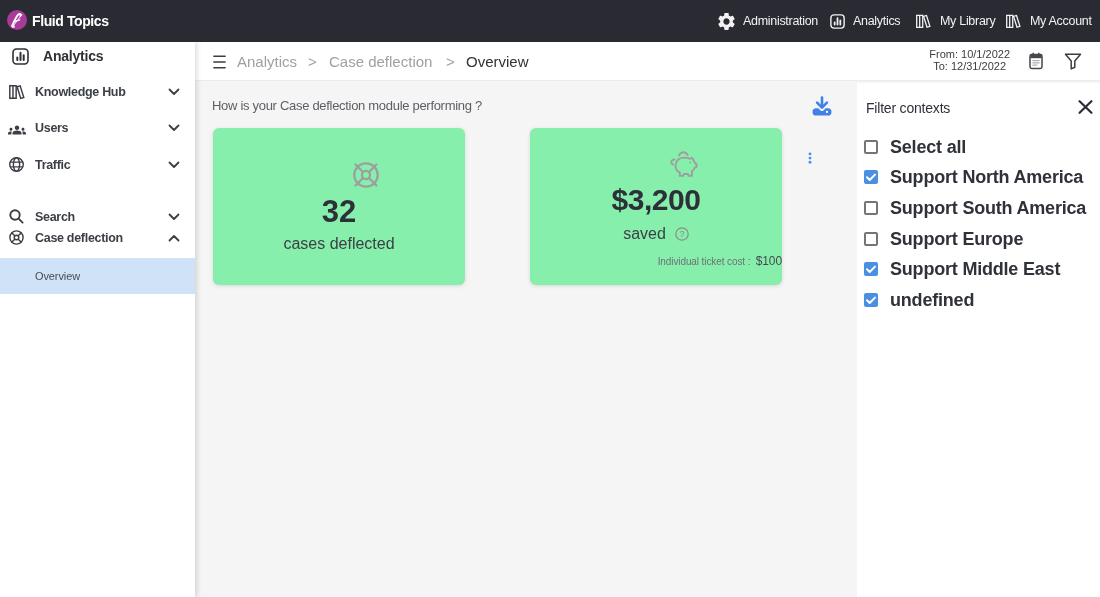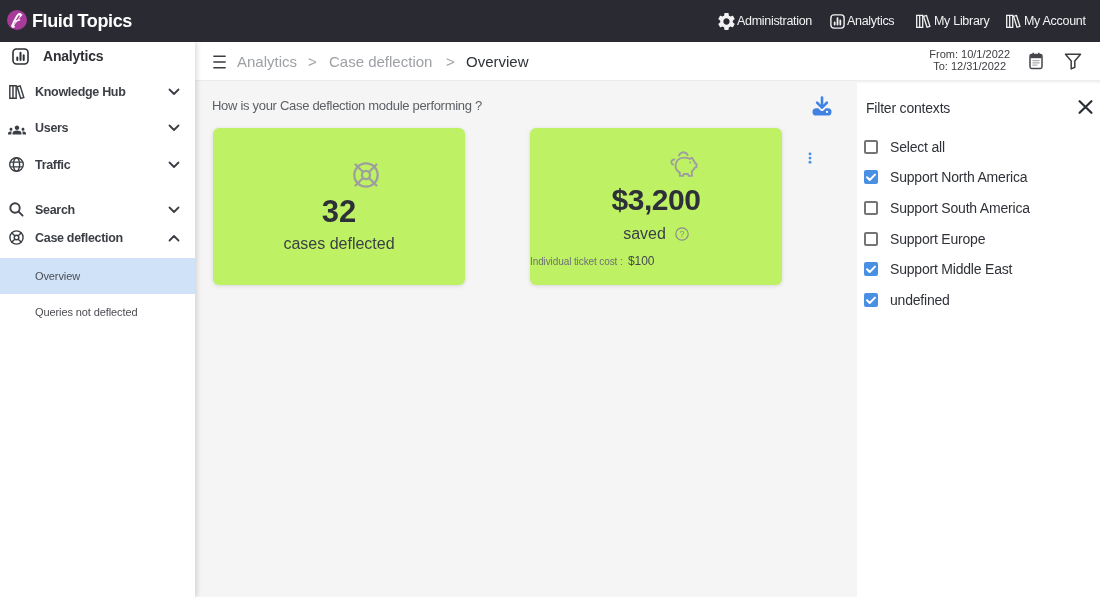--- a/index.html
+++ b/index.html
@@ -1,51 +1,51 @@
 <!DOCTYPE html>
 <html><head>
 <meta charset="utf-8">
 <style>
 *{margin:0;padding:0;box-sizing:border-box}
 html,body{width:1100px;height:597px;overflow:hidden;background:#f5f5f6;font-family:"Liberation Sans",sans-serif}
 
 #topbar{position:absolute;left:0;top:0;width:1100px;height:42px;background:#2a2a33;z-index:30}
 #logo{position:absolute;left:7px;top:10px;width:20px;height:20px}
-#brand{position:absolute;left:32px;top:0;height:42px;display:flex;align-items:center;color:#fff;font-size:18px;font-weight:bold;letter-spacing:-.4px}
-.tnav{position:absolute;top:0;height:42px;display:flex;align-items:center;gap:2px;color:#f2f2f2;font-size:12.5px;white-space:nowrap;letter-spacing:-.3px}
+#brand{position:absolute;left:32px;top:0;height:42px;display:flex;align-items:center;color:#fff;font-size:14px;font-weight:bold;letter-spacing:-.4px}
+.tnav{position:absolute;top:0;height:42px;display:flex;align-items:center;gap:8px;color:#f2f2f2;font-size:12.5px;white-space:nowrap;letter-spacing:-.3px}
 
 #sidebar{position:absolute;left:0;top:42px;width:195px;height:555px;background:#fff;z-index:20;box-shadow:2px 0 5px rgba(0,0,0,.14)}
 #sbhead{position:absolute;left:0;top:4px;width:195px;height:36px}
 #sbhead svg{position:absolute;left:12px;top:2px}
 #sbhead .t{position:absolute;left:43px;top:3px;font-size:14px;font-weight:bold;color:#2e3035;line-height:15px;letter-spacing:-.2px}
 .srow{position:absolute;left:0;width:171px;height:36px}
 .srow .ic{position:absolute;left:8px;top:50%;margin-top:-9px}
 .srow .t{position:absolute;left:35px;top:50%;margin-top:-8px;font-size:12.5px;font-weight:bold;color:#3b3f45;line-height:16px;letter-spacing:-.3px}
 .srow .ch{position:absolute;left:168px;top:50%;margin-top:-4px}
 .ssub{position:absolute;left:0;width:195px;height:36px}
 .ssub .t{position:absolute;left:35px;top:50%;margin-top:-6px;font-size:11px;color:#4a4d52;line-height:13px;letter-spacing:-.1px}
 
 #crumbbar{position:absolute;left:195px;top:42px;width:905px;height:39px;background:#fff;border-bottom:1px solid #ececee;z-index:10}
 #crumbbar .bc{position:absolute;top:0;height:39px;display:flex;align-items:center;font-size:15px}
 #dates{position:absolute;right:90px;top:7px;text-align:center;font-size:11px;line-height:11.5px;color:#3d3d42}
 
 #content{position:absolute;left:195px;top:81px;width:905px;height:516px;background:#f5f5f6}
 #qtitle{position:absolute;left:212px;top:99px;font-size:13px;line-height:13px;color:#5c6065;letter-spacing:-.3px}
-.card{position:absolute;top:128px;width:252px;height:157px;background:#bef264;border-radius:6px;box-shadow:0 1px 4px rgba(0,0,0,.12)}
+.card{position:absolute;top:128px;width:252px;height:157px;background:#86efac;border-radius:6px;box-shadow:0 1px 4px rgba(0,0,0,.12)}
 .bignum{position:absolute;width:100%;text-align:center;font-weight:bold;color:#2d3038}
 .sub1{position:absolute;width:100%;text-align:center;font-size:16px;color:#3c4045}
 
 #panel{position:absolute;left:857px;top:83px;width:243px;height:514px;background:#fff;z-index:5}
 #ptitle{position:absolute;left:9px;top:17px;font-size:14px;font-weight:normal;color:#2e3138;line-height:16px;letter-spacing:-.2px}
 #pclose{position:absolute;left:221px;top:17px}
 .crow{position:absolute;left:0;width:243px;height:28px}
 .cbox{position:absolute;left:7px;top:50%;margin-top:-7px;width:14px;height:14px;border-radius:2px}
 .cbox.off{border:2px solid #757575;background:#fff}
 .cbox.on{background:#4a90e2}
-.clabel{position:absolute;left:33px;top:50%;margin-top:-8px;font-size:14px;font-weight:normal;color:#2f3238;line-height:16px;letter-spacing:-.2px}
+.clabel{position:absolute;left:33px;top:50%;margin-top:-8px;font-size:18px;font-weight:bold;color:#2f3238;line-height:16px;letter-spacing:-.2px}
 </style>
 </head>
 <body>
 
 <div id="topbar">
   <svg id="logo" width="20" height="20" viewBox="0 0 20 20">
     <circle cx="10" cy="10" r="10" fill="#a83a99"></circle>
     <g stroke="#fff" fill="none" stroke-linecap="round">
       <path stroke-width="1.9" d="M7 16.6c-.9.6-1.8.2-1.9-.6 2-4.6 4-9.2 6.1-11.3.8-.8 2-.9 2.5-.2.4.5.2 1.2-.4 1.4"></path>
       <path stroke-width="1" d="M5.4 17L14.9 4.6"></path>
@@ -115,21 +115,21 @@
     <svg class="ic" width="17" height="17" viewBox="0 0 17 17" fill="none" stroke="#3b3f45" stroke-width="1.4">
         <circle cx="8.5" cy="8.5" r="6.8"></circle>
         <ellipse cx="8.5" cy="8.5" rx="3.1" ry="6.8"></ellipse>
         <path d="M2.1 6.1h12.8M2.1 10.9h12.8"></path>
       </svg>
     <span class="t">Traffic</span>
     <svg class="ch" width="12" height="8" viewBox="0 0 12 8" fill="none" stroke="#3b3f45" stroke-width="1.8" stroke-linecap="round" stroke-linejoin="round">
         <path d="M1.5 1.5L6 6l4.5-4.5"></path>
       </svg>
   </div>
-  <div class="srow" style="top:150px">
+  <div class="srow" style="top:157px">
     <svg class="ic" width="17" height="17" viewBox="0 0 17 17" fill="none" stroke="#3b3f45" stroke-width="1.9" stroke-linecap="round">
         <circle cx="7" cy="7" r="4.7"></circle>
         <path d="M10.6 10.6l4 4"></path>
       </svg>
     <span class="t">Search</span>
     <svg class="ch" width="12" height="8" viewBox="0 0 12 8" fill="none" stroke="#3b3f45" stroke-width="1.8" stroke-linecap="round" stroke-linejoin="round">
         <path d="M1.5 1.5L6 6l4.5-4.5"></path>
       </svg>
   </div>
   <div class="srow" style="top:178.1px">
@@ -139,23 +139,20 @@
         <path stroke-linecap="round" d="M10.2 6.8l2.9-2.9M6.8 6.8L3.9 3.9M10.2 10.2l2.9 2.9M6.8 10.2l-2.9 2.9"></path>
       </svg>
     <span class="t">Case deflection</span>
     <svg class="ch" width="12" height="8" viewBox="0 0 12 8" fill="none" stroke="#3b3f45" stroke-width="1.8" stroke-linecap="round" stroke-linejoin="round" style="transform:rotate(180deg)">
         <path d="M1.5 1.5L6 6l4.5-4.5"></path>
       </svg>
   </div>
 
   <div class="ssub" style="top:216px;background:#cfe2f7">
       <span class="t">Overview</span>
-    </div>
-  <div class="ssub" style="top:252px">
-      <span class="t">Queries not deflected</span>
     </div>
 </div>
 
 <div id="crumbbar">
   <svg style="position:absolute;left:18px;top:12.5px" width="13" height="14" viewBox="0 0 13 14" stroke="#3a3d42" stroke-width="1.6" stroke-linecap="round">
       <path d="M.9 1.2h11.2M.9 7h11.2M.9 12.8h11.2"></path>
     </svg>
   <span class="bc" style="left:42px;color:#9da0a5">Analytics</span>
   <span class="bc" style="left:113px;color:#9da0a5">&gt;</span>
   <span class="bc" style="left:134px;color:#9da0a5">Case deflection</span>
@@ -208,21 +205,21 @@
   <svg style="position:absolute;left:276px;top:23.5px" width="8" height="14" viewBox="0 0 8 14">
       <circle cx="4" cy="1.9" r="1.45" fill="#4a90e2"></circle>
       <circle cx="4" cy="6.1" r="1.45" fill="#4a90e2"></circle>
       <circle cx="4" cy="10.3" r="1.45" fill="#4a90e2"></circle>
     </svg>
   <div class="bignum" style="position:absolute;top:57px;font-size:30px;line-height:30px;letter-spacing:-.5px">$3,200</div>
   <div class="sub1" style="top:96.5px">saved&nbsp; <svg width="14" height="14" viewBox="0 0 14 14" style="vertical-align:-2.5px">
         <circle cx="7" cy="7" r="6.2" fill="none" stroke="#8c8c8c" stroke-width="1.2"></circle>
         <text x="7" y="10.2" text-anchor="middle" font-size="9" fill="#8c8c8c" font-family="Liberation Sans">?</text>
       </svg></div>
-  <div style="position:absolute;top:253px;width:100%;text-align:left;position:absolute;top:126px;font-size:10px;color:#6e7176;letter-spacing:-.1px">Individual ticket cost :&nbsp; <span style="font-size:12px;color:#46494e">$100</span></div>
+  <div style="position:absolute;top:253px;width:100%;text-align:right;position:absolute;top:126px;font-size:10px;color:#6e7176;letter-spacing:-.1px">Individual ticket cost :&nbsp; <span style="font-size:12px;color:#46494e">$100</span></div>
 </div>
 
 <div id="panel">
   <div id="ptitle">Filter contexts</div>
   <svg id="pclose" width="15" height="14" viewBox="0 0 15 14" stroke="#2b2d36" stroke-width="2.2" stroke-linecap="round">
       <path d="M1.6 1.2l11.8 11.6M13.4 1.2L1.6 12.8"></path>
     </svg>
 
   <div class="crow" style="top:49.5px">
     <span class="cbox off"></span>

